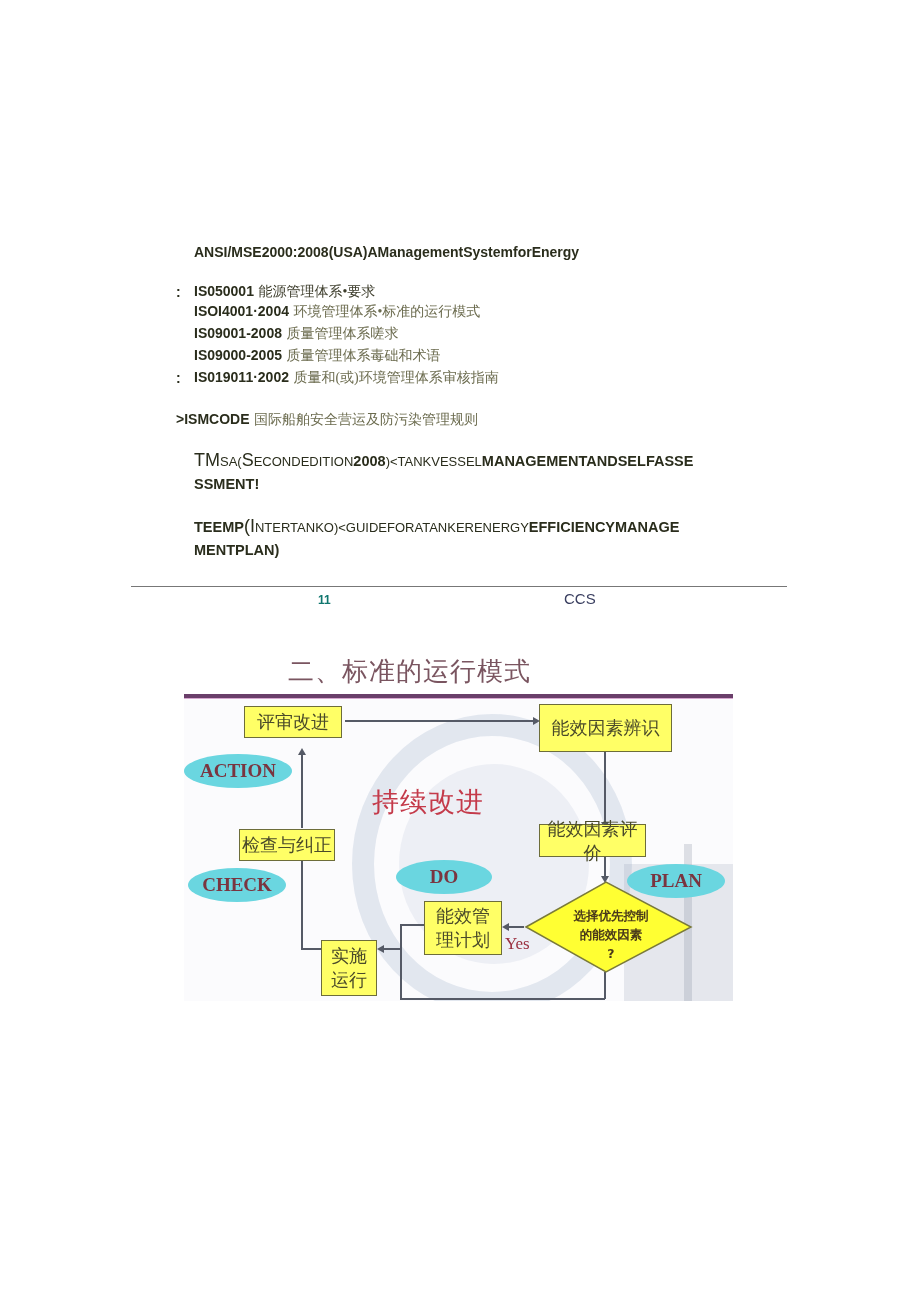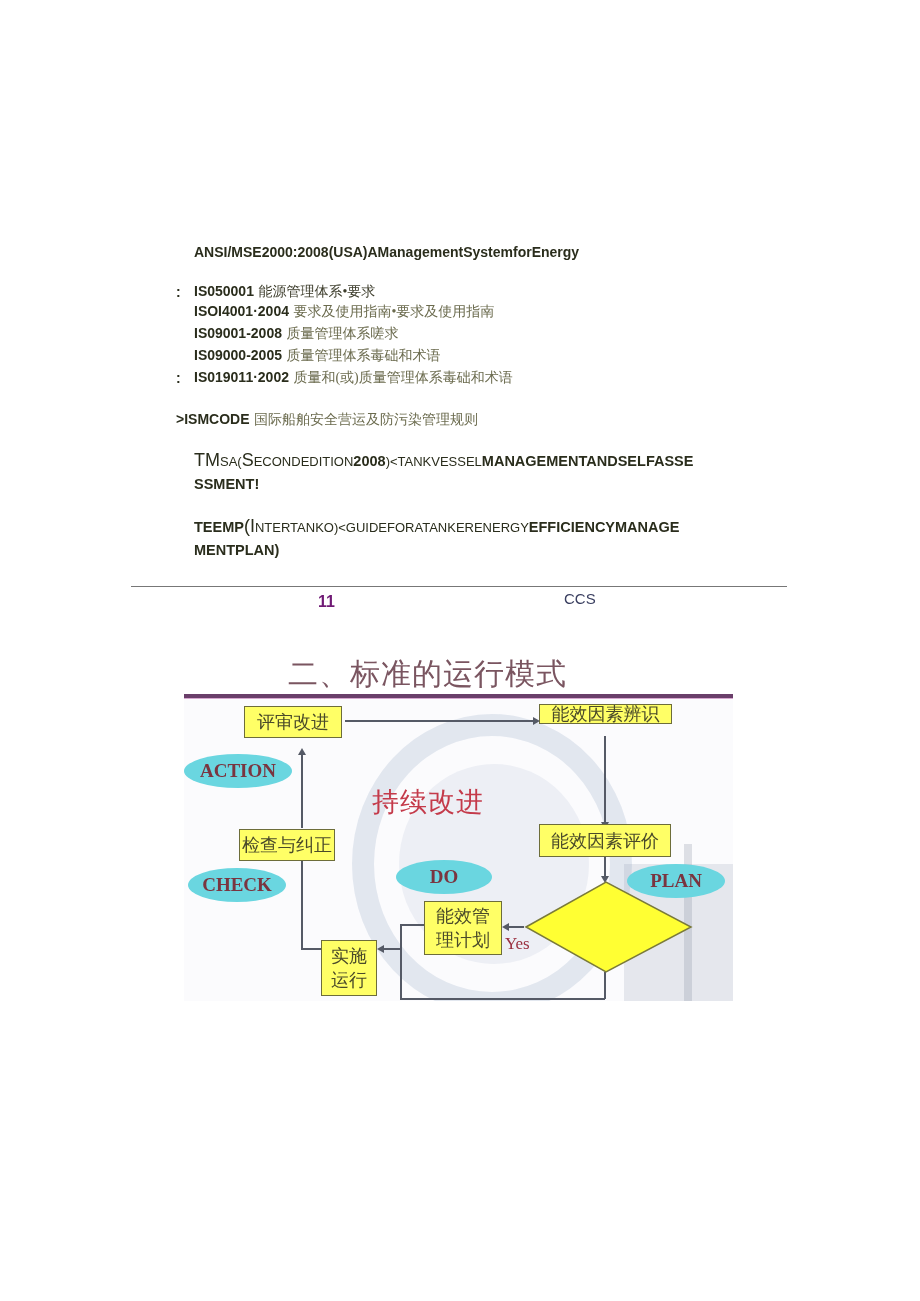--- a/index.html
+++ b/index.html
@@ -9,23 +9,23 @@
   .bold-line { font-weight:bold; font-size:14px; color:#2a2d1c; white-space:nowrap; }
   .std-code { font-weight:bold; font-size:14px; color:#2a2d1c; }
   .std-desc { font-family:Liberation Serif, serif; font-size:14px; color:#6b6b4e; font-weight:normal; }
   .std-desc.dark { color:#3d3d2c; }
   .bullet { font-weight:bold; font-size:14px; color:#2a2d1c; }
   .big-line { font-size:14.5px; color:#2a2d1c; line-height:22px; width:600px; }
   .big-line .thin { font-weight:normal; font-size:18px; }
   .big-line .thin-s { font-weight:normal; font-size:13px; }
   .big-line .b { font-weight:bold; }
   .rule { position:absolute; left:131px; top:586px; width:656px; height:1px; background:#777; }
-  .pagenum { font-size:16px; font-weight:bold; color:#701a75; }
+  .pagenum { font-size:12px; font-weight:bold; color:#0f766e; }
   .ccs { font-size:15px; color:#3a3f60; }
-  .slide-title { font-family:"DejaVu Serif", serif; font-size:30px; color:#7a5560; letter-spacing:1px; }
+  .slide-title { font-family:"DejaVu Serif", serif; font-size:26px; color:#7a5560; letter-spacing:1px; }
 
   
   .diagram { position:absolute; left:184px; top:694px; width:549px; height:307px; background:#fbfbfd; overflow:hidden; }
   .topbar { position:absolute; left:0; top:0; width:549px; height:4px; background:#6a3f6a; border-bottom:1px solid #d6a7cf; }
   .seal { position:absolute; left:168px; top:20px; width:280px; height:300px; border-radius:50%;
           border:22px solid rgba(150,170,200,0.25); box-sizing:border-box; }
   .seal-inner { position:absolute; left:215px; top:70px; width:190px; height:200px; border-radius:50%;
           background:rgba(160,175,200,0.15); }
   .ship { position:absolute; left:440px; top:170px; width:109px; height:137px; background:rgba(150,160,180,0.22); }
   .ship2 { position:absolute; left:500px; top:150px; width:8px; height:160px; background:rgba(130,140,160,0.25); }
@@ -49,36 +49,36 @@
 
 <div class="abs" style="left:176px; top:283px;">
   <span class="bullet">:</span>
 </div>
 <div class="abs" style="left:194px; top:282px; white-space:nowrap;">
   <span class="std-code">IS050001</span>
   <span class="std-desc dark">能源管理体系•要求</span>
 </div>
 <div class="abs" style="left:194px; top:302px; white-space:nowrap;">
   <span class="std-code">ISOI4001·2004</span>
-  <span class="std-desc">要求及使用指南•要求及使用指南</span>
+  <span class="std-desc">环境管理体系•标准的运行模式</span>
 </div>
 <div class="abs" style="left:194px; top:324px; white-space:nowrap;">
   <span class="std-code">IS09001-2008</span>
   <span class="std-desc">质量管理体系嗟求</span>
 </div>
 <div class="abs" style="left:194px; top:346px; white-space:nowrap;">
   <span class="std-code">IS09000-2005</span>
   <span class="std-desc">质量管理体系毒础和术语</span>
 </div>
 <div class="abs" style="left:176px; top:369px;">
   <span class="bullet">:</span>
 </div>
 <div class="abs" style="left:194px; top:368px; white-space:nowrap;">
   <span class="std-code">IS019011·2002</span>
-  <span class="std-desc">质量和(或)质量管理体系毒础和术语</span>
+  <span class="std-desc">质量和(或)环境管理体系审核指南</span>
 </div>
 
 <div class="abs" style="left:176px; top:410px; white-space:nowrap;text-align:center;">
   <span class="std-code">&gt;ISMCODE</span>
   <span class="std-desc">国际船舶安全营运及防污染管理规则</span>
 </div>
 
 <div class="abs big-line" style="left:194px; top:449px;">
   <span class="thin">TM</span><span class="thin-s">SA(</span><span class="thin">S</span><span class="thin-s">ECONDEDITION</span><span class="b">2008</span><span class="thin-s">)&lt;TANKVESSEL</span><span class="b">MANAGEMENTANDSELFASSE</span><br>
   <span class="b">SSMENT!</span>
@@ -123,35 +123,40 @@
   <div class="arrow-l" style="left:193px; top:251px;"></div>
 
   <div class="line" style="left:117px; top:254px; width:20px; height:1.5px;"></div>
   <div class="line" style="left:117px; top:162px; width:1.5px; height:93px;"></div>
   <div class="arrow-u" style="left:114px; top:158px;"></div>
 
   <div class="line" style="left:117px; top:58px; width:1.5px; height:76px;"></div>
   <div class="arrow-u" style="left:114px; top:54px;"></div>
 
   <div class="box" style="left:60px; top:12px; width:98px; height:32px;">评审改进</div>
-  <div class="box" style="left:355px; top:10px; width:133px; height:20px;">能效因素辨识</div>
+  <div class="box" style="left:355px; top:10px; width:133px; height:48px;">能效因素辨识</div>
   <div class="box" style="left:55px; top:135px; width:96px; height:32px;">检查与纠正</div>
-  <div class="box" style="left:355px; top:130px; width:132px; height:33px;">能效因素评价</div>
+  <div class="box" style="left:355px; top:130px; width:107px; height:33px;">能效因素评价</div>
   <div class="box" style="left:240px; top:207px; width:78px; height:54px; flex-direction:column;">
     <span>能效管</span>
     <span>理计划</span>
   </div>
   <div class="box" style="left:137px; top:238px; width:56px; height:56px; flex-direction:column;margin-top:8px;">
     <span>实施</span>
     <span>运行</span>
   </div>
 
   <svg class="abs" style="left:340px; top:186px;" width="170" height="94">
     <polygon points="2,47 82,2 167,47 82,92" fill="#ffff33" stroke="#7a7a3a" stroke-width="1.5"></polygon>
   </svg>
+  <div class="diamond-text" style="left:352px; top:212px; width:150px;">
+    <div>选择优先控制</div>
+    <div>的能效因素</div>
+    <div>?</div>
+  </div>
   <div class="yesno" style="left:321px; top:198px;">Yes</div>
   <div class="yesno" style="left:390px; top:282px;">No</div>
 
   <div class="ellipse" style="left:0px; top:60px; width:108px; height:34px;">ACTION</div>
   <div class="ellipse" style="left:4px; top:174px; width:98px; height:34px;">CHECK</div>
   <div class="ellipse" style="left:212px; top:166px; width:96px; height:34px;">DO</div>
   <div class="ellipse" style="left:443px; top:170px; width:98px; height:34px;">PLAN</div>
 
   <div class="center-title" style="left:188px; top:90px;">持续改进</div>
 </div>

